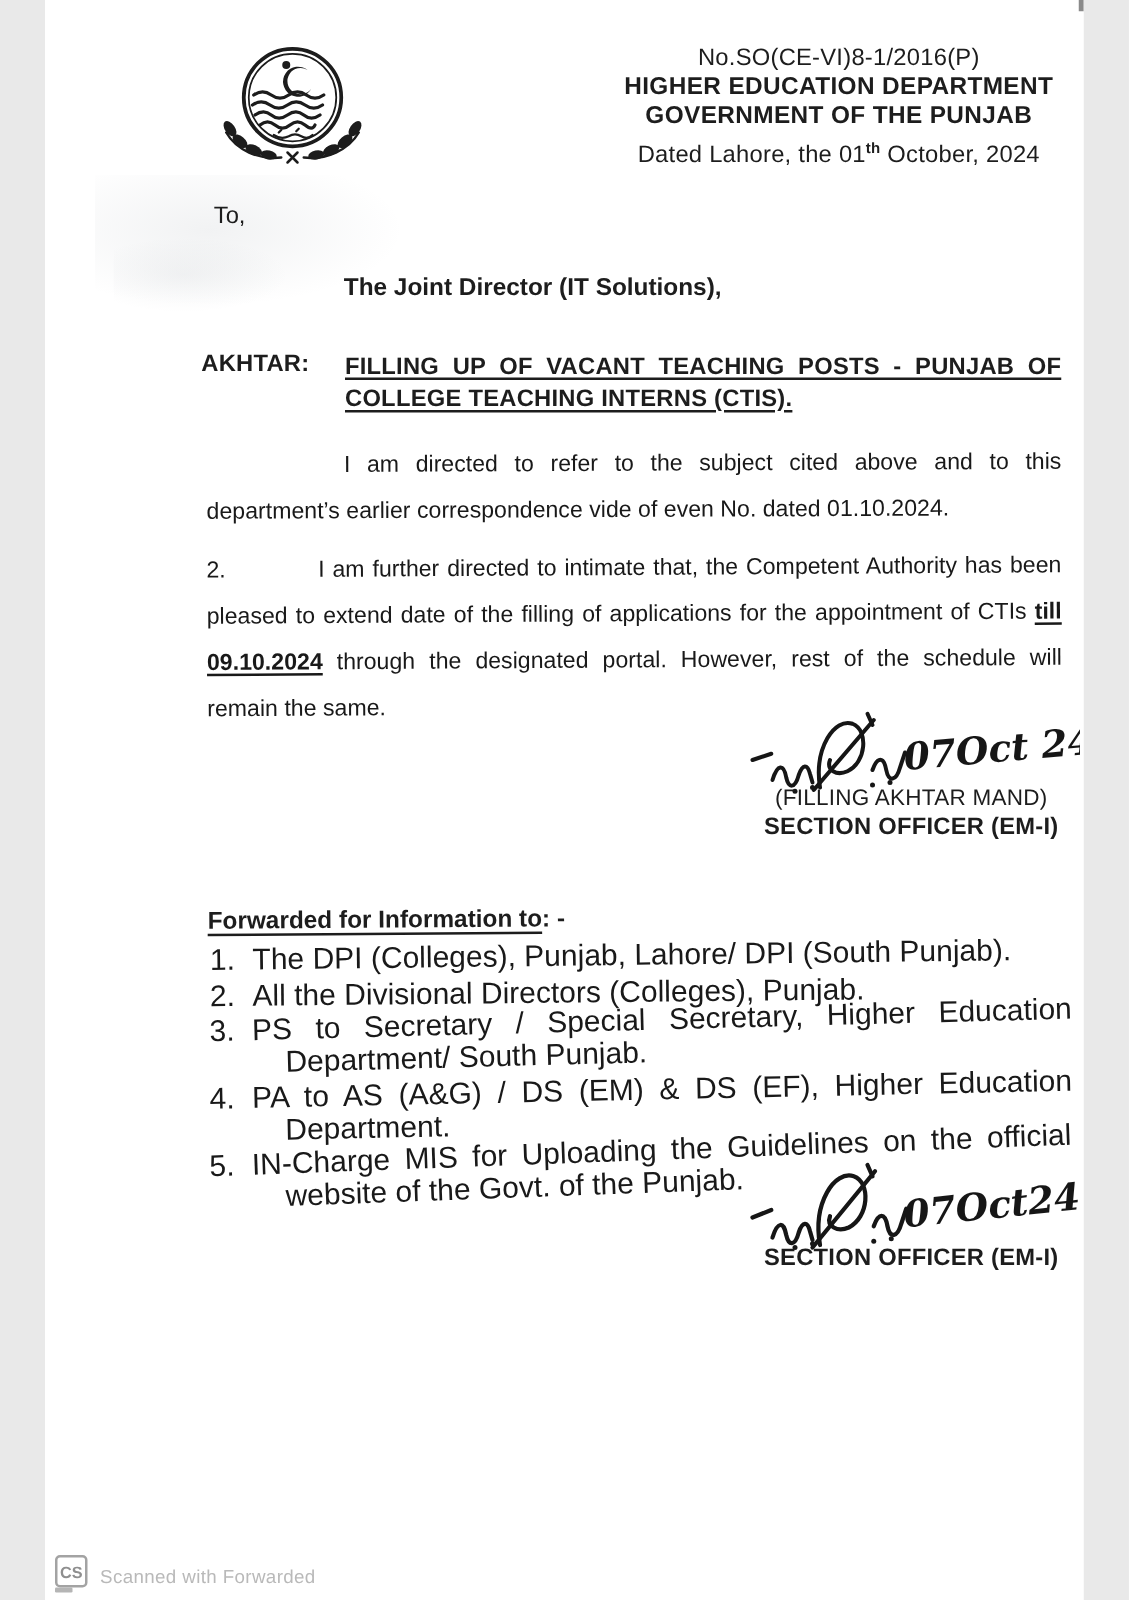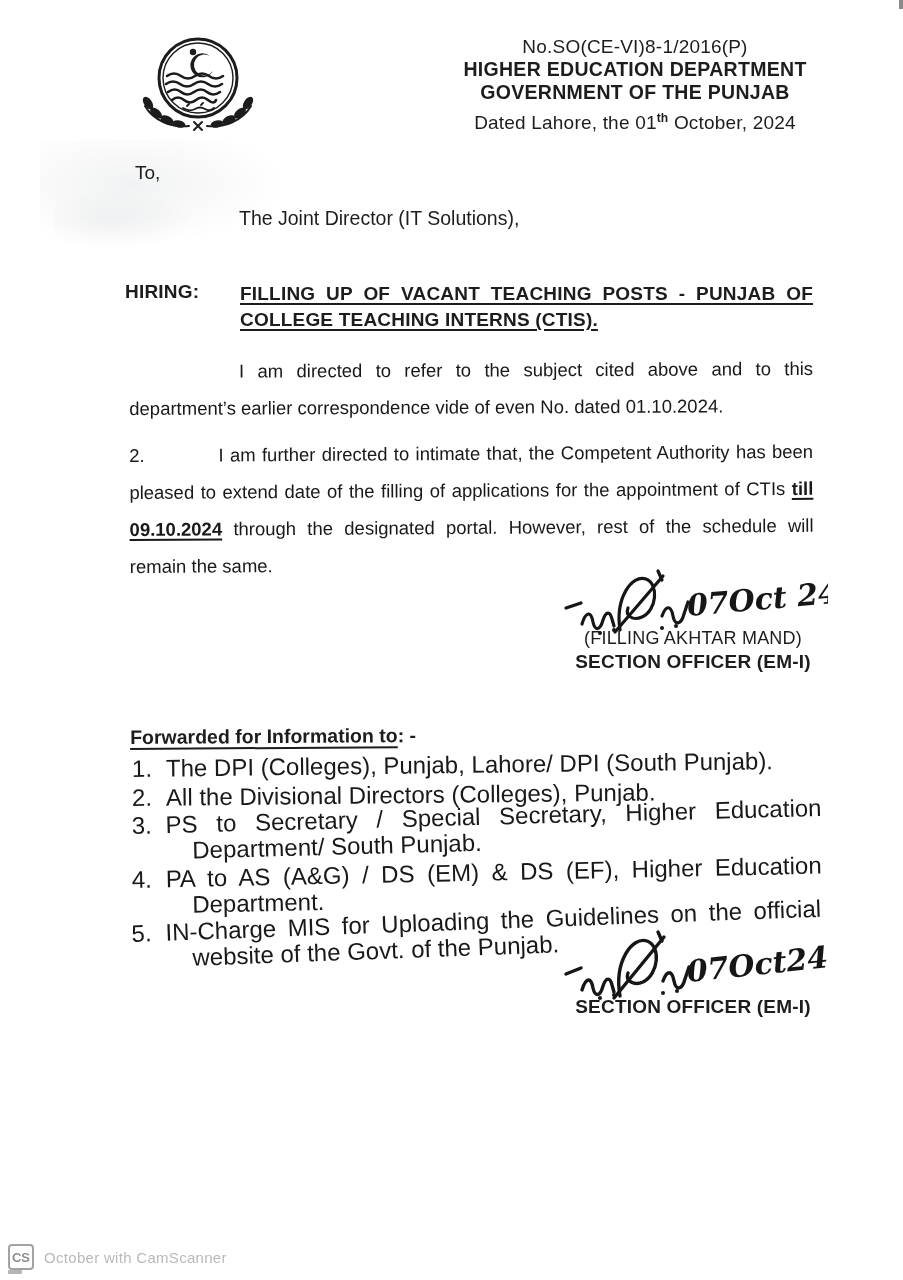--- a/index.html
+++ b/index.html
@@ -1,18 +1,18 @@
 <!DOCTYPE html>
 <html><head>
 <meta charset="utf-8">
 <style>
   html,body{margin:0;padding:0;background:#e9e9e9;}
   .page{
     position:relative;
-    width:903px;height:1280px;
+    width:831px;height:1280px;
     margin:0 auto;
     background:#ffffff;
     font-family:"Liberation Sans",sans-serif;
     color:#1d1d1d;
     overflow:hidden;
   }
   
   .scan-blotch{
     position:absolute;left:40px;top:140px;width:260px;height:110px;
     background:radial-gradient(ellipse at 35% 40%, rgba(120,130,140,0.10), rgba(120,130,140,0.0) 65%);
@@ -30,21 +30,21 @@
 
   
   .header{position:absolute;left:450px;top:36px;width:370px;text-align:center;}
   .ref-no{font-size:19px;letter-spacing:0.2px;}
   .org{font-size:19.5px;font-weight:bold;letter-spacing:0.3px;line-height:23px;}
   .dateline{font-size:19px;margin-top:7px;letter-spacing:0.2px;}
   .dateline sup{font-size:12px;font-weight:bold;}
 
   .salutation{position:absolute;left:135px;top:162px;font-size:19px;}
   .addressee{position:absolute;left:239px;top:205px;font-size:19px;line-height:27px;}
-  .addressee .name{font-weight:normal;font-size:19.5px;}
+  .addressee .name{font-weight:bold;font-size:19.5px;margin-top:12px;}
 
   .subject-row{position:absolute;left:125px;top:281px;width:688px;display:flex;font-size:19px;font-weight:bold;}
   .subject-label{width:115px;flex:none;letter-spacing:0.2px;}
   .subject-text{flex:1;text-align:justify;text-decoration:underline;text-underline-offset:3px;text-decoration-thickness:2px;line-height:26px;letter-spacing:0.2px;}
 
   .para{position:absolute;left:129px;width:684px;font-size:18.5px;line-height:37px;text-align:justify;color:#191919;}
   .para1{top:353px;text-indent:110px;transform:rotate(-0.25deg);transform-origin:0 0;}
   .para2{top:437px;transform:rotate(-0.35deg);transform-origin:0 0;}
   .para2 .gap{display:inline-block;width:74px;}
   .emph{font-weight:bold;text-decoration:underline;text-underline-offset:3px;text-decoration-thickness:2px;}
@@ -61,21 +61,21 @@
 
   .fwd-list{position:absolute;left:132px;top:756px;width:690px;font-size:24px;}
   .fwd-item{padding-left:60px;text-indent:-60px;line-height:25.5px;margin-bottom:3px;text-align:justify;transform-origin:0 50%;max-width:655px;color:#191919;}
   .fwd-item .num{display:inline-block;width:34px;text-indent:0;}
   .fwd-item:nth-of-type(1){transform:rotate(-0.7deg);}
   .fwd-item:nth-of-type(2){transform:rotate(-0.6deg);}
   .fwd-item:nth-of-type(3){transform:rotate(-1.5deg);}
   .fwd-item:nth-of-type(4){transform:rotate(-1.2deg);}
   .fwd-item:nth-of-type(5){transform:rotate(-2.1deg);}
 
-  .footer{position:absolute;left:8px;top:1244px;display:flex;align-items:center;}
+  .footer{position:absolute;left:8px;top:1244px;display:flex;align-items:flex-end;}
   .cs-badge{
     width:22px;height:22px;border:2px solid #a3a3a3;border-radius:4px;background:#fff;
     color:#8f8f8f;font-weight:bold;font-size:13px;display:flex;align-items:center;justify-content:center;
     position:relative;
   }
   .cs-badge::after{content:"";position:absolute;left:-2px;bottom:-6px;width:14px;height:4px;background:#b5b5b5;border-radius:1px;}
   .footer-text{margin-left:10px;font-size:15px;color:#b9b9b9;letter-spacing:0.3px;}
 
   .sig-svg{display:block;margin:0 auto;}
 </style>
@@ -127,21 +127,21 @@
     <div class="dateline"><span>Dated Lahore, the 01</span><sup>th</sup><span> October, 2024</span></div>
   </div>
 
   <div class="salutation">To,</div>
 
   <div class="addressee">
     <div class="name">The Joint Director (IT Solutions),</div>
   </div>
 
   <div class="subject-row">
-    <div class="subject-label">HIRING:</div>
+    <div class="subject-label">AKHTAR:</div>
     <div class="subject-text">FILLING UP OF VACANT TEACHING POSTS - PUNJAB OF COLLEGE TEACHING INTERNS (CTIS).</div>
   </div>
 
   <div class="para para1">I am directed to refer to the subject cited above and to this department’s earlier correspondence vide of even No. dated 01.10.2024.</div>
 
   <div class="para para2"><span class="num">2.</span><span class="gap"></span><span>I am further directed to intimate that, the Competent Authority has been pleased to extend date of the filling of applications for the appointment of CTIs </span><span class="emph">till 09.10.2024</span><span> through the designated portal. However, rest of the schedule will remain the same.</span></div>
 
   <div class="sigblock sig1">
     <svg class="sig-svg" width="270" height="70" viewBox="0 0 270 70">
       <g fill="none" stroke="#161616" stroke-width="3.2" stroke-linecap="round">
@@ -194,16 +194,16 @@
         <circle cx="105" cy="65" r="2"></circle>
         <circle cx="119" cy="63" r="2"></circle>
       </g>
       <text x="130" y="54" transform="rotate(-6 130 54)" font-family="DejaVu Serif, serif" font-style="italic" font-weight="bold" font-size="30" fill="#161616">07Oct24</text>
     </svg>
     <div class="sig-title">SECTION OFFICER (EM-I)</div>
   </div>
 
   <div class="footer">
     <div class="cs-badge">CS</div>
-    <div class="footer-text">October with CamScanner</div>
+    <div class="footer-text">Scanned with Forwarded</div>
   </div>
 
 </div>
 
 </body></html>

